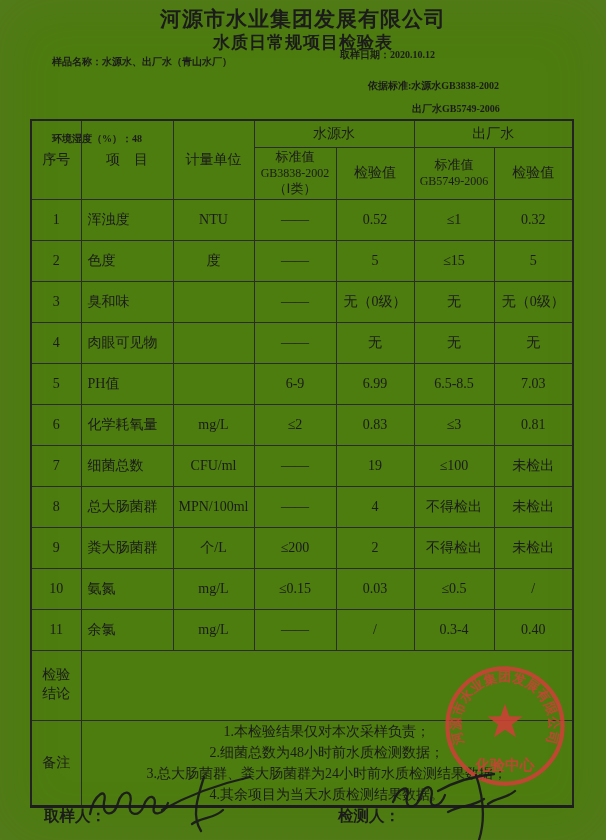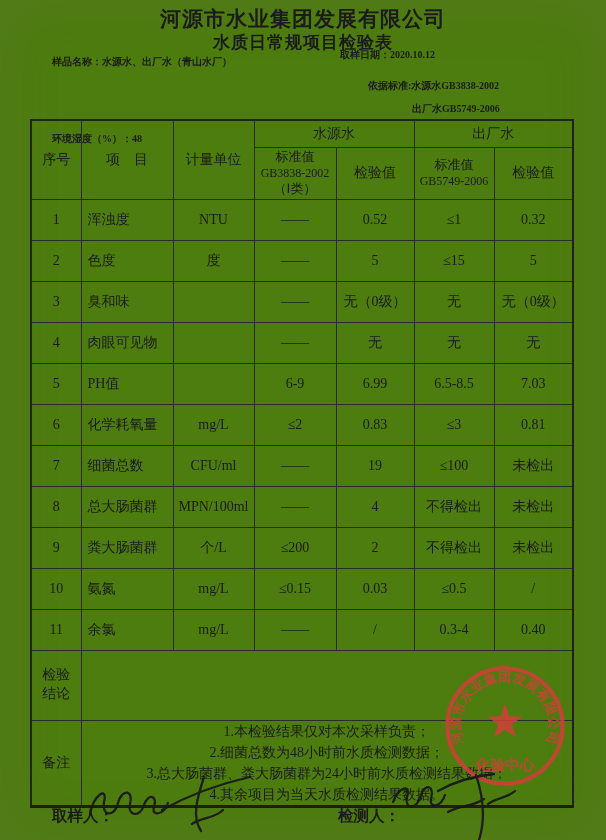--- a/index.html
+++ b/index.html
@@ -47,21 +47,21 @@
   td.left { text-align:left; padding-left:6px; }
   .concl-label div { line-height:1.35; font-size:14px; }
   .remarks-cell {
     text-align:left; vertical-align:middle; padding:3px 6px;
     font-size:13.5px; line-height:1.5;margin-left:10px;
   }
   .remark-line { white-space:nowrap; }
   .footer-label {
     position:absolute; font-size:15.5px; font-weight:600;
   }
-  .f-sampler { top:806px; left:44px;margin-left:8px; }
+  .f-sampler { top:806px; left:44px; }
   .f-tester  { top:806px; left:338px; }
   svg.sig { position:absolute; z-index:6; }
   .sig-left  { left:82px;  top:772px; }
   .sig-right { left:388px; top:768px; }
   svg.stamp { position:absolute; left:440px; top:661px; width:130px; height:130px; opacity:.87; z-index:5; }
 </style>
 </head>
 <body>
 
 <div class="page">

